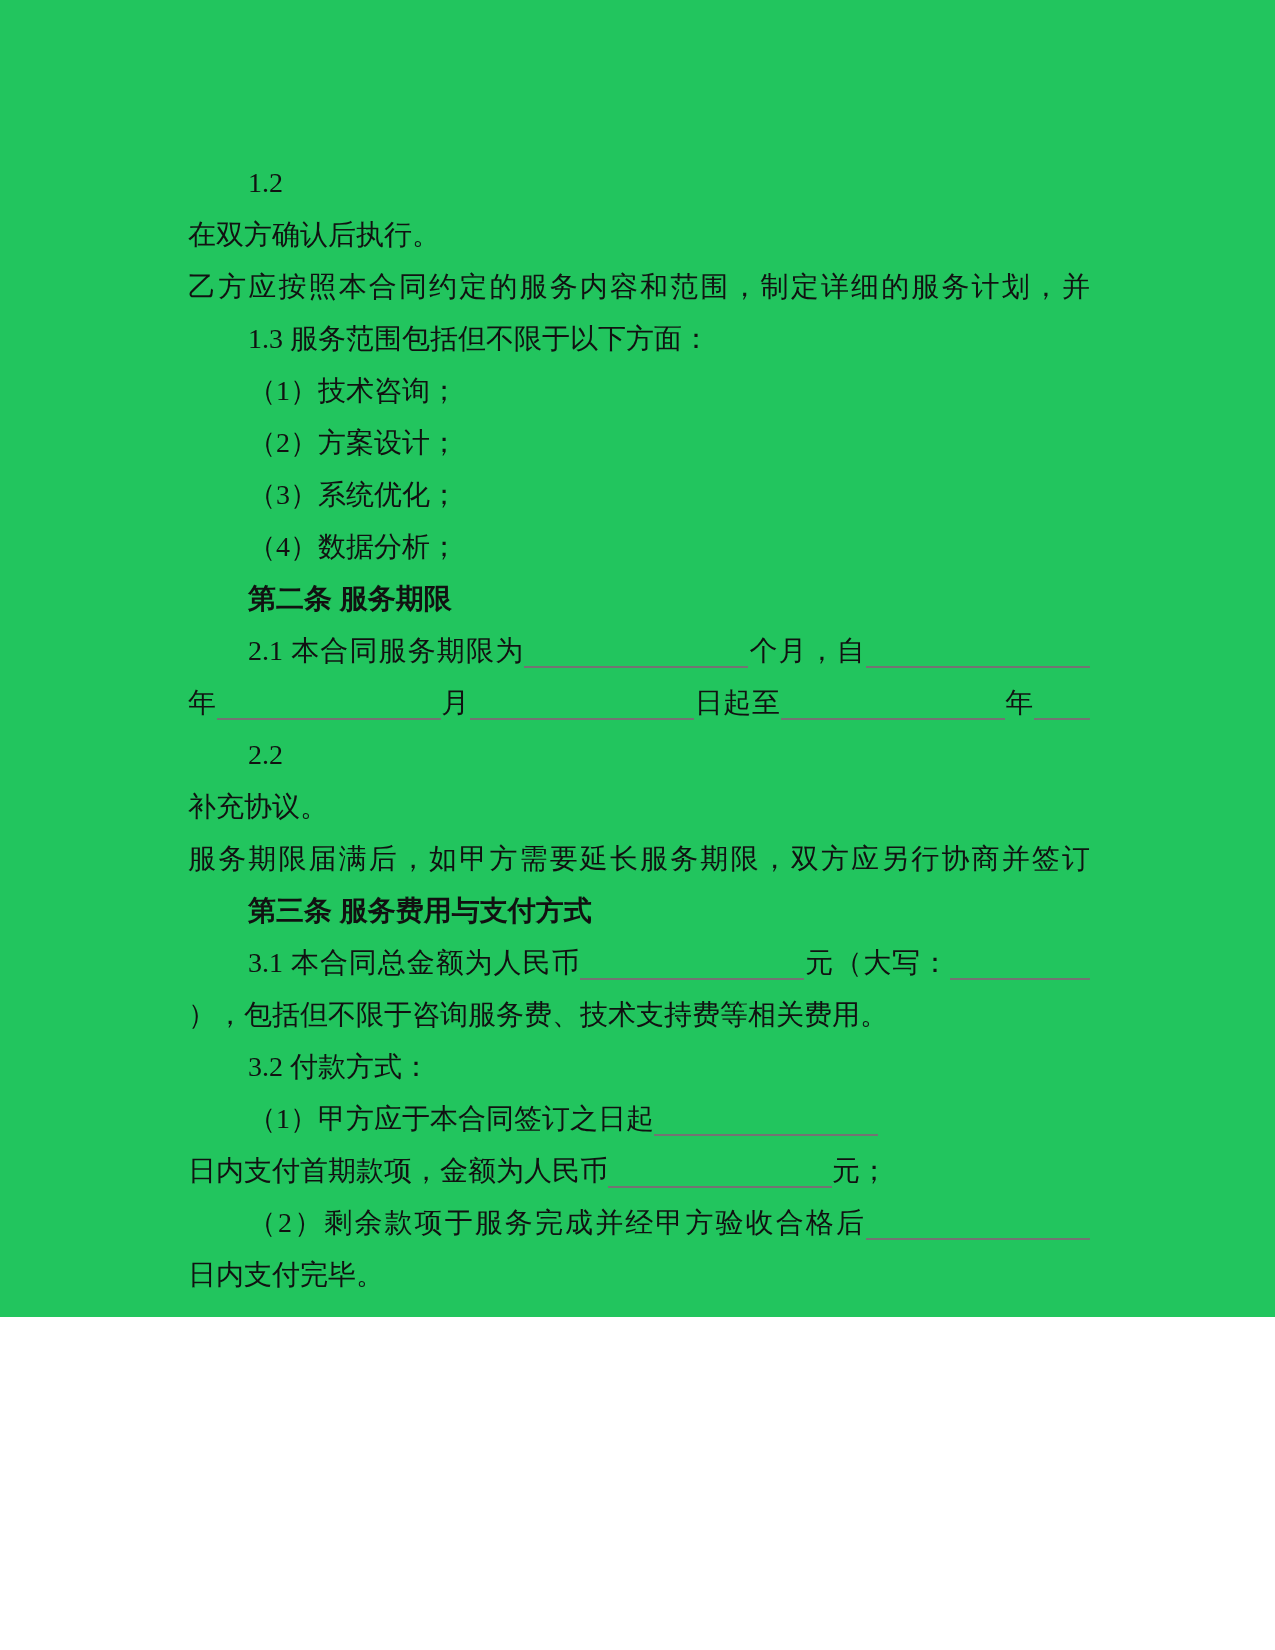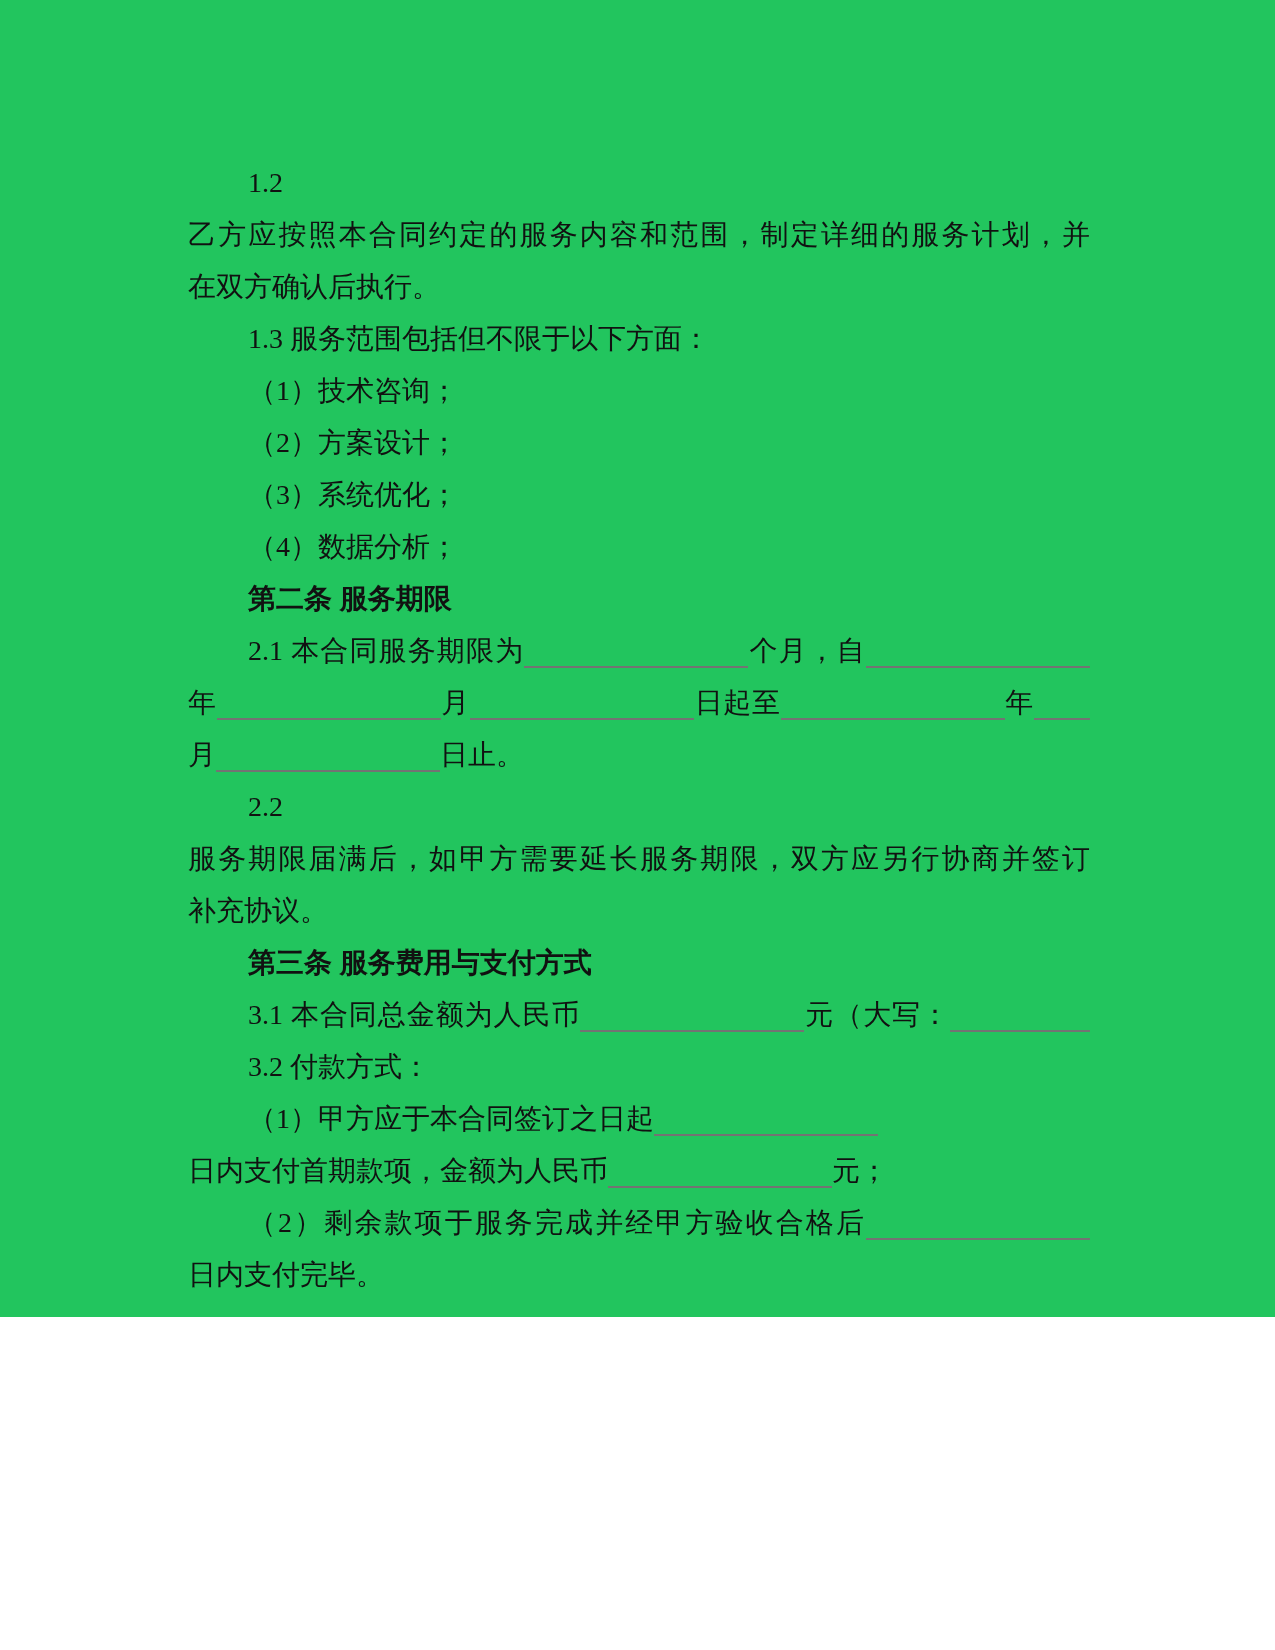--- a/index.html
+++ b/index.html
@@ -48,36 +48,36 @@
     font-family: "Liberation Sans", "DejaVu Sans", sans-serif;
     color: #111111;
   }
 </style>
 </head>
 <body>
 
 <div class="page">
   <div class="content">
     <div class="line indent">1.2</div>
+    <div class="line">在双方确认后执行。</div>
     <div class="line fill">乙方应按照本合同约定的服务内容和范围，制定详细的服务计划，并</div>
-    <div class="line">在双方确认后执行。</div>
     <div class="line indent">1.3 服务范围包括但不限于以下方面：</div>
     <div class="line indent">（1）技术咨询；</div>
     <div class="line indent">（2）方案设计；</div>
     <div class="line indent">（3）系统优化；</div>
     <div class="line indent">（4）数据分析；</div>
     <div class="line indent heading">第二条 服务期限</div>
     <div class="line indent fill">2.1 本合同服务期限为<span class="blank">________________</span>个月，自<span class="blank">________________</span></div>
     <div class="line fill">年<span class="blank">________________</span>月<span class="blank">________________</span>日起至<span class="blank">________________</span>年<span class="blank">____</span></div>
-    <div class="line">月<span class="blank">________________</span>日止。</div>
     <div class="line indent">2.2</div>
+    <div class="line">补充协议。</div>
     <div class="line fill">服务期限届满后，如甲方需要延长服务期限，双方应另行协商并签订</div>
-    <div class="line">补充协议。</div>
     <div class="line indent heading">第三条 服务费用与支付方式</div>
     <div class="line indent fill">3.1 本合同总金额为人民币<span class="blank">________________</span>元（大写：<span class="blank">__________</span></div>
+    <div class="line">），包括但不限于咨询服务费、技术支持费等相关费用。</div>
     <div class="line indent">3.2 付款方式：</div>
     <div class="line indent">（1）甲方应于本合同签订之日起<span class="blank">________________</span></div>
     <div class="line">日内支付首期款项，金额为人民币<span class="blank">________________</span>元；</div>
     <div class="line indent fill">（2）剩余款项于服务完成并经甲方验收合格后<span class="blank">________________</span></div>
     <div class="line">日内支付完毕。</div>
   </div>
   <div class="footer">第 2 页 共 7 页</div>
 </div>
 
 </body></html>

